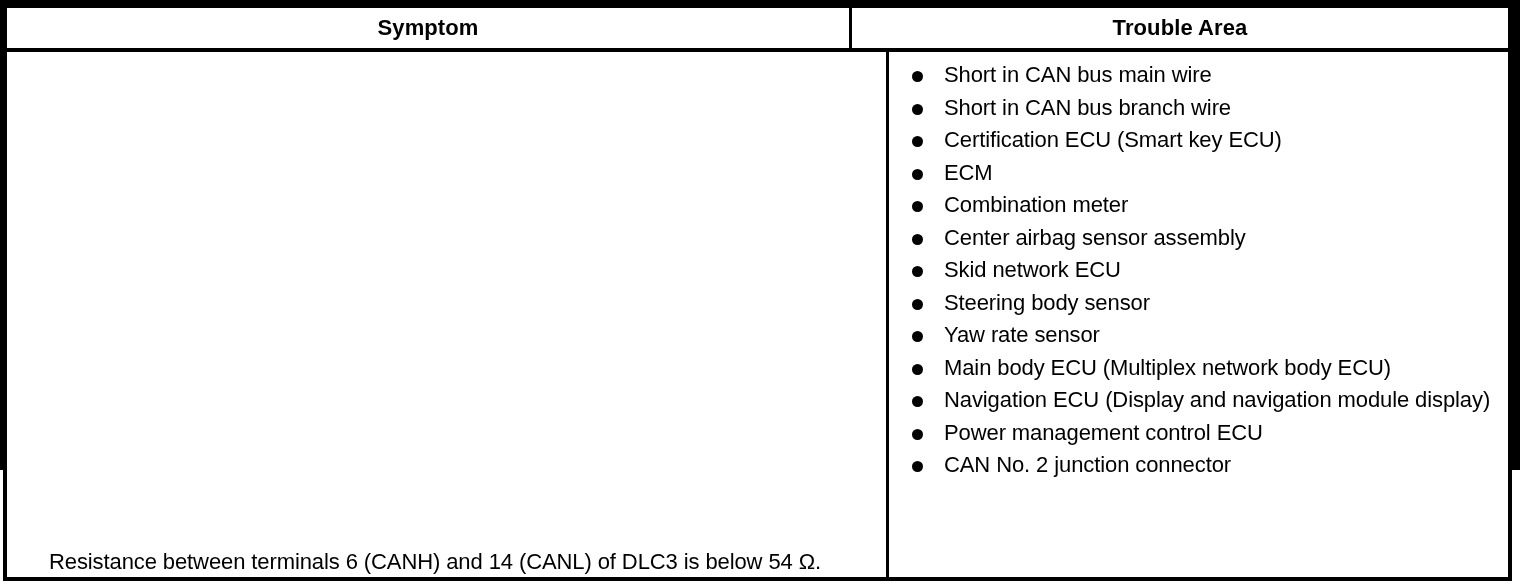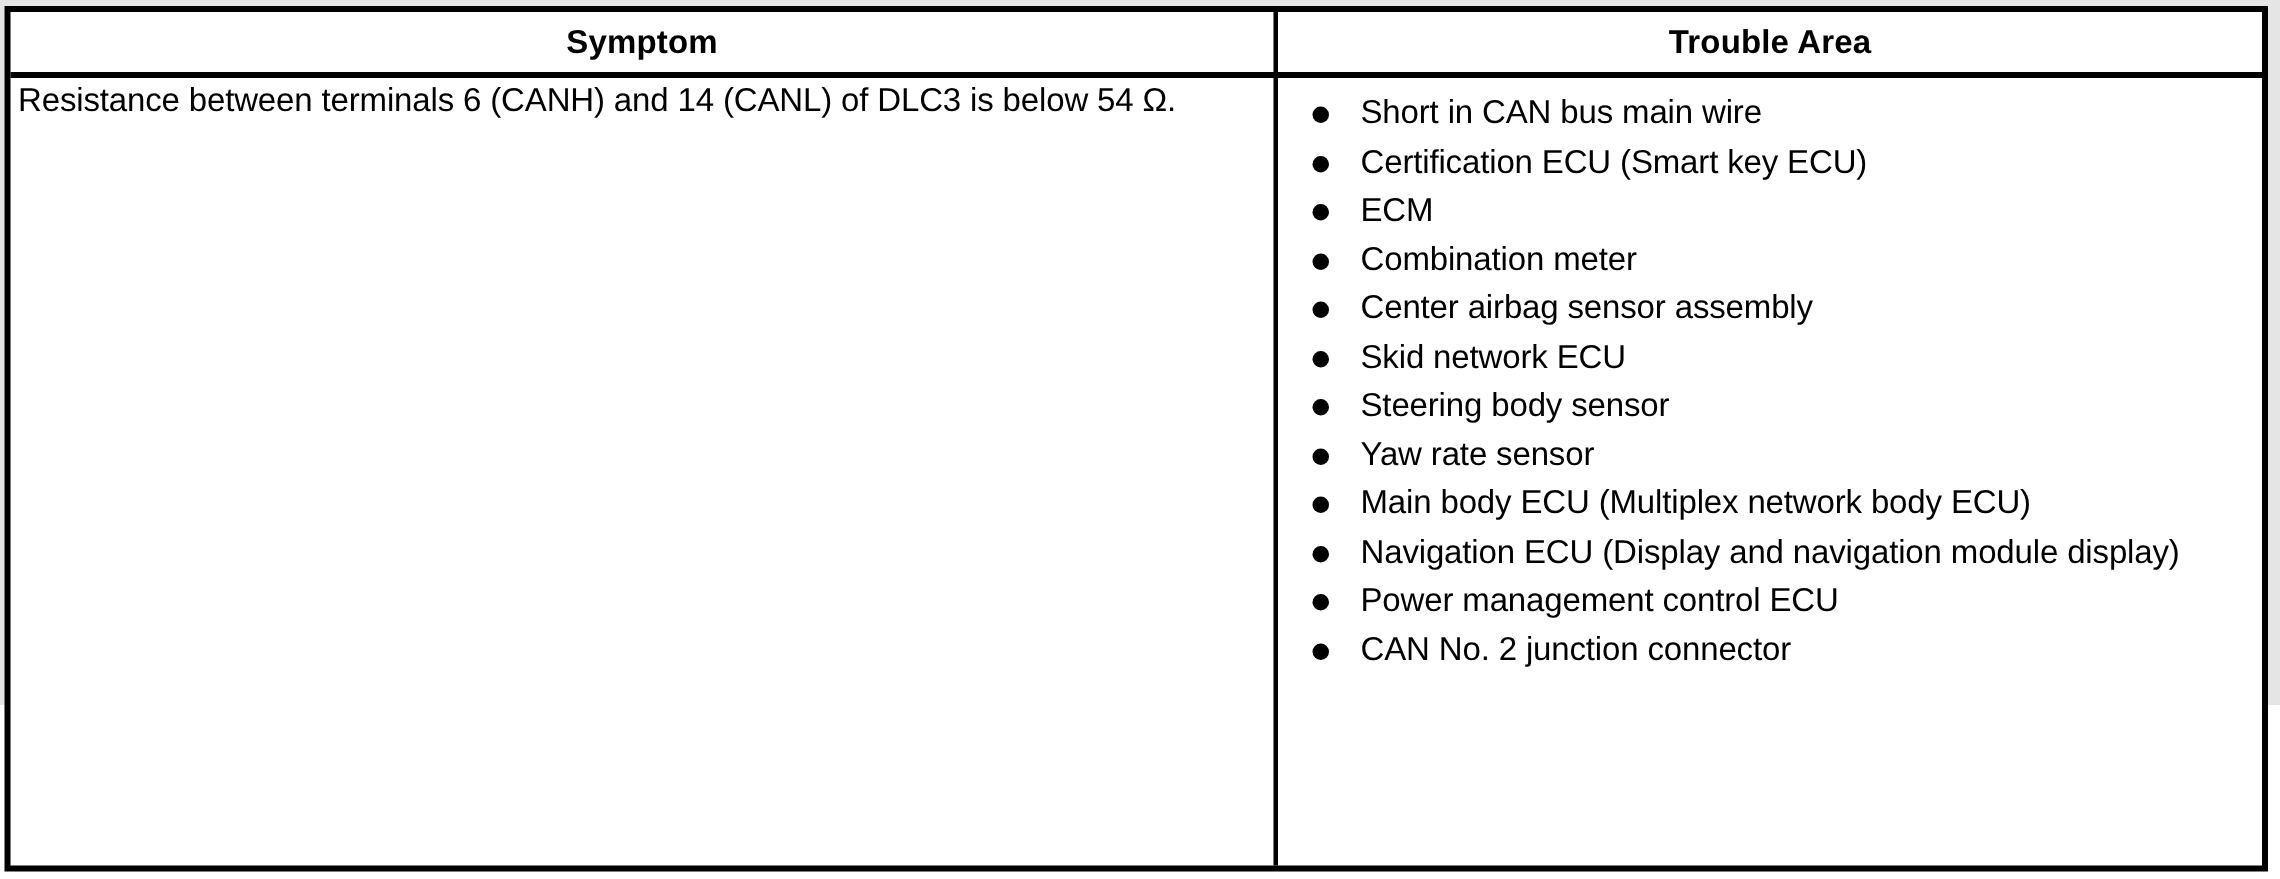--- a/index.html
+++ b/index.html
@@ -14,21 +14,21 @@
     overflow: hidden;
     font-family: "Liberation Sans", sans-serif;
     color: #000000;
     -webkit-font-smoothing: none;
   }
 
   .page {
     position: relative;
     width: 1520px;
     height: 470px;
-    background: #e5e5e5;
+    background: #000000;
   }
 
   
   .sym-table {
     position: absolute;
     left: 3px;
     top: 4px;
     width: 1509px;
     height: 577px;
     box-sizing: border-box;
@@ -77,22 +77,23 @@
 
   .td {
     box-sizing: border-box;
   }
 
   .td-symptom {
     width: 845px;
     flex: 0 0 845px;
     border-right: 3px solid #000000;
     display: flex;
-    align-items: flex-start;
+    align-items: flex-end;
     padding: 0 6px 0 5px;
+    margin-left: 37px;
   }
   .symptom-text {
     font-size: 22px;
     line-height: 30px;
     letter-spacing: -0.1px;
   }
 
   .td-trouble {
     flex: 1 1 auto;
     padding: 7px 10px 5px 20px;
@@ -148,20 +149,24 @@
       </div>
 
       <div class="td td-trouble">
         <ul class="trouble-list" id="trouble-list">
             <li>
               <span class="bullet"></span>
               <span class="li-text">Short in CAN bus main wire</span>
             </li>
             <li>
               <span class="bullet"></span>
+              <span class="li-text">Short in CAN bus branch wire</span>
+            </li>
+            <li>
+              <span class="bullet"></span>
               <span class="li-text">Certification ECU (Smart key ECU)</span>
             </li>
             <li>
               <span class="bullet"></span>
               <span class="li-text">ECM</span>
             </li>
             <li>
               <span class="bullet"></span>
               <span class="li-text">Combination meter</span>
             </li>

